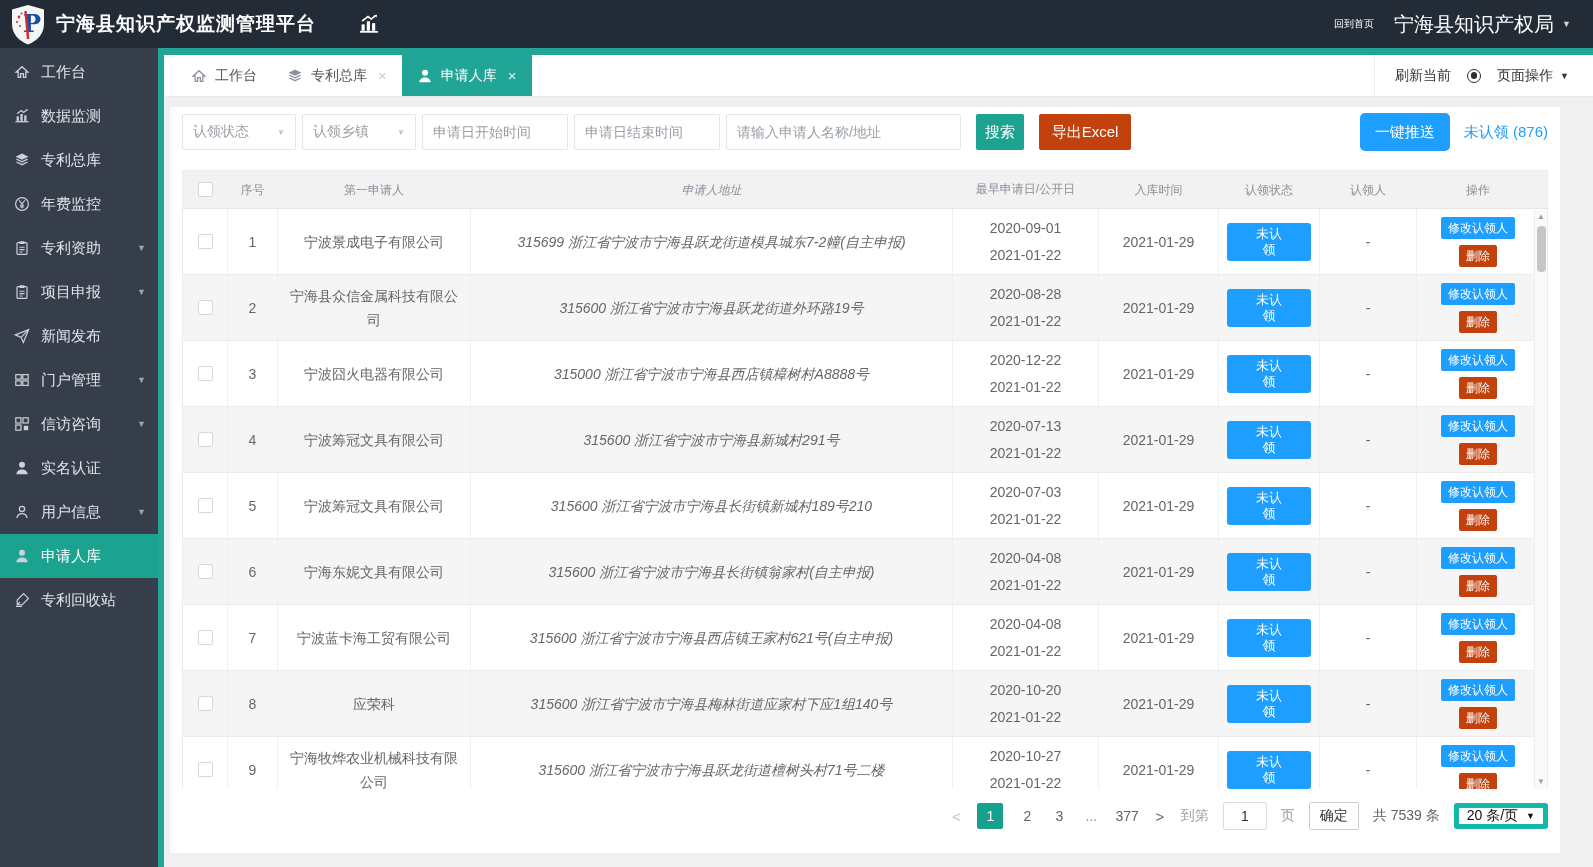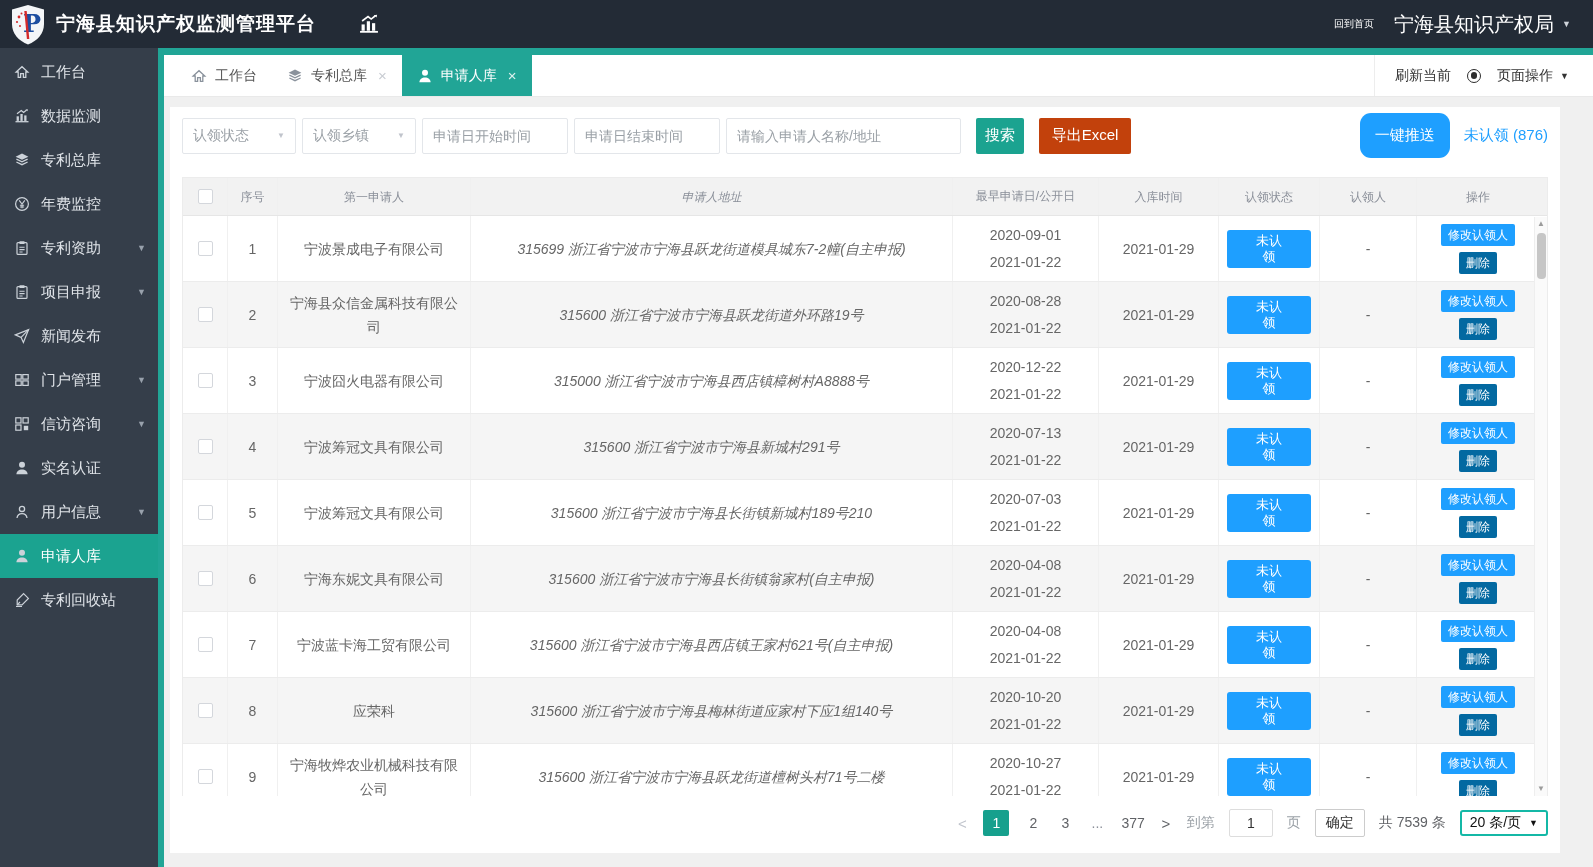--- a/index.html
+++ b/index.html
@@ -56,21 +56,21 @@
   .sel .caret { color:#c0c4cc; font-size:8px; }
   .inp { border:1px solid #e3e6ea; height:36px; border-radius:2px; font-size:14px; padding:0 10px;
     color:#606266; outline:none; font-family:inherit; }
   .inp::placeholder { color:#9aa0a6; }
   .inp.date { width:146px; margin-right:6px; }
   .inp.kw { width:235px; margin-right:15px; }
   .btn { border:none; border-radius:2px; color:#fff; font-size:15px; height:36px; cursor:pointer; font-family:inherit; }
   .btn-search { background:#1ba390; width:48px; margin-right:15px; }
   .btn-export { background:#c2410c; width:92px; }
   .filters-right { margin-left:auto; display:flex; align-items:center; }
-  .btn-push { background:#1e9fff; width:90px; height:45px; border-radius:11px; }
+  .btn-push { background:#1e9fff; width:90px; height:38px; border-radius:5px; }
   .link-unclaimed { color:#1e9fff; font-size:15px; margin-left:14px; cursor:pointer; white-space:nowrap; }
 
   
   .table-wrap { position:relative; border:1px solid #ececec; border-bottom:none; height:619px; overflow:hidden; }
   .thead { display:flex; background:#f2f2f2; height:38px; border-bottom:1px solid #e6e6e6;
     color:#8a8f99; font-size:12px; }
   .thead .cell { background:#f2f2f2; }
   .tbody { height:580px; overflow:hidden; }
   .trow { display:flex; min-height:66px; border-bottom:1px solid #ececec; background:#fff;
     color:#666; font-size:14px; }
@@ -84,21 +84,21 @@
   .col-addr{ flex:1; min-width:0;font-style:italic; }
   .col-date{ width:146px; flex-shrink:0; flex-direction:column; line-height:27px; }
   .col-store{ width:120px; flex-shrink:0; }
   .col-status{ width:101px; flex-shrink:0; }
   .col-claim{ width:97px; flex-shrink:0; }
   .col-act { width:130px; flex-shrink:0; flex-direction:column; gap:6px; padding-right:16px; }
   .cb { width:15px; height:15px; border:1px solid #d4d7dc; border-radius:2px; background:#fff; display:inline-block; cursor:pointer; }
   .badge { background:#1e9fff; color:#fff; font-size:13px; padding:3px 24px; border-radius:3px; line-height:16px; }
   .mini-btn { border:none; color:#fff; font-size:12px; border-radius:2px; padding:4px 7px; cursor:pointer; font-family:inherit; line-height:14px; }
   .mini-edit { background:#1e9fff; }
-  .mini-del  { background:#0369a1; }
+  .mini-del  { background:#c2410c; }
 
   
   .vscroll { position:absolute; top:39px; right:0; width:13px; height:579px; background:#fafafa;
     border-left:1px solid #eee; display:flex; flex-direction:column; align-items:center; }
   .vs-arrow { font-size:8px; color:#9c9c9c; line-height:14px; height:14px; }
   .vs-thumb { width:9px; height:46px; background:#c6c6c6; border-radius:4px; margin-top:2px; }
   .vs-spacer { flex:1; }
 
   
   .pagination { display:flex; align-items:center; justify-content:flex-end; gap:14px;
@@ -110,21 +110,21 @@
   .page-num { min-width:16px; text-align:center; cursor:pointer; }
   .page-num.active { background:#16a08d; color:#fff; width:26px; height:26px; line-height:26px;
     border-radius:2px; cursor:default; }
   .page-num.dots { cursor:default; color:#8a8f99; }
   .goto-label { color:#9aa0a6; }
   .goto-input { width:44px; height:28px; border:1px solid #ddd; border-radius:2px; text-align:center;
     font-size:14px; color:#333; outline:none; font-family:inherit; }
   .goto-unit { color:#9aa0a6; }
   .btn-confirm { background:#fff; border:1px solid #ccc; border-radius:2px; height:28px; padding:0 10px;
     font-size:14px; color:#333; cursor:pointer; font-family:inherit; }
-  .sizer { border:2px solid #14b8a6; border-radius:3px; height:26px; display:flex; align-items:center;
+  .sizer { border:5px solid #14b8a6; border-radius:3px; height:26px; display:flex; align-items:center;
     gap:8px; padding:0 8px; color:#111; cursor:pointer; background:#fff; }
   .sizer .caret { color:#111; font-size:9px; }
 </style>
 </head>
 <body>
 
 <div class="header">
   <svg class="logo" viewBox="0 0 36 42">
     <path d="M18 1 34 5.5V20c0 10-6.5 16.5-16 20.5C8.5 36.5 2 30 2 20V5.5Z" fill="#f4f6f8"></path>
     <text x="13" y="28" font-family="DejaVu Serif, serif" font-size="24" font-weight="bold" fill="#1d4ea0">P</text>

